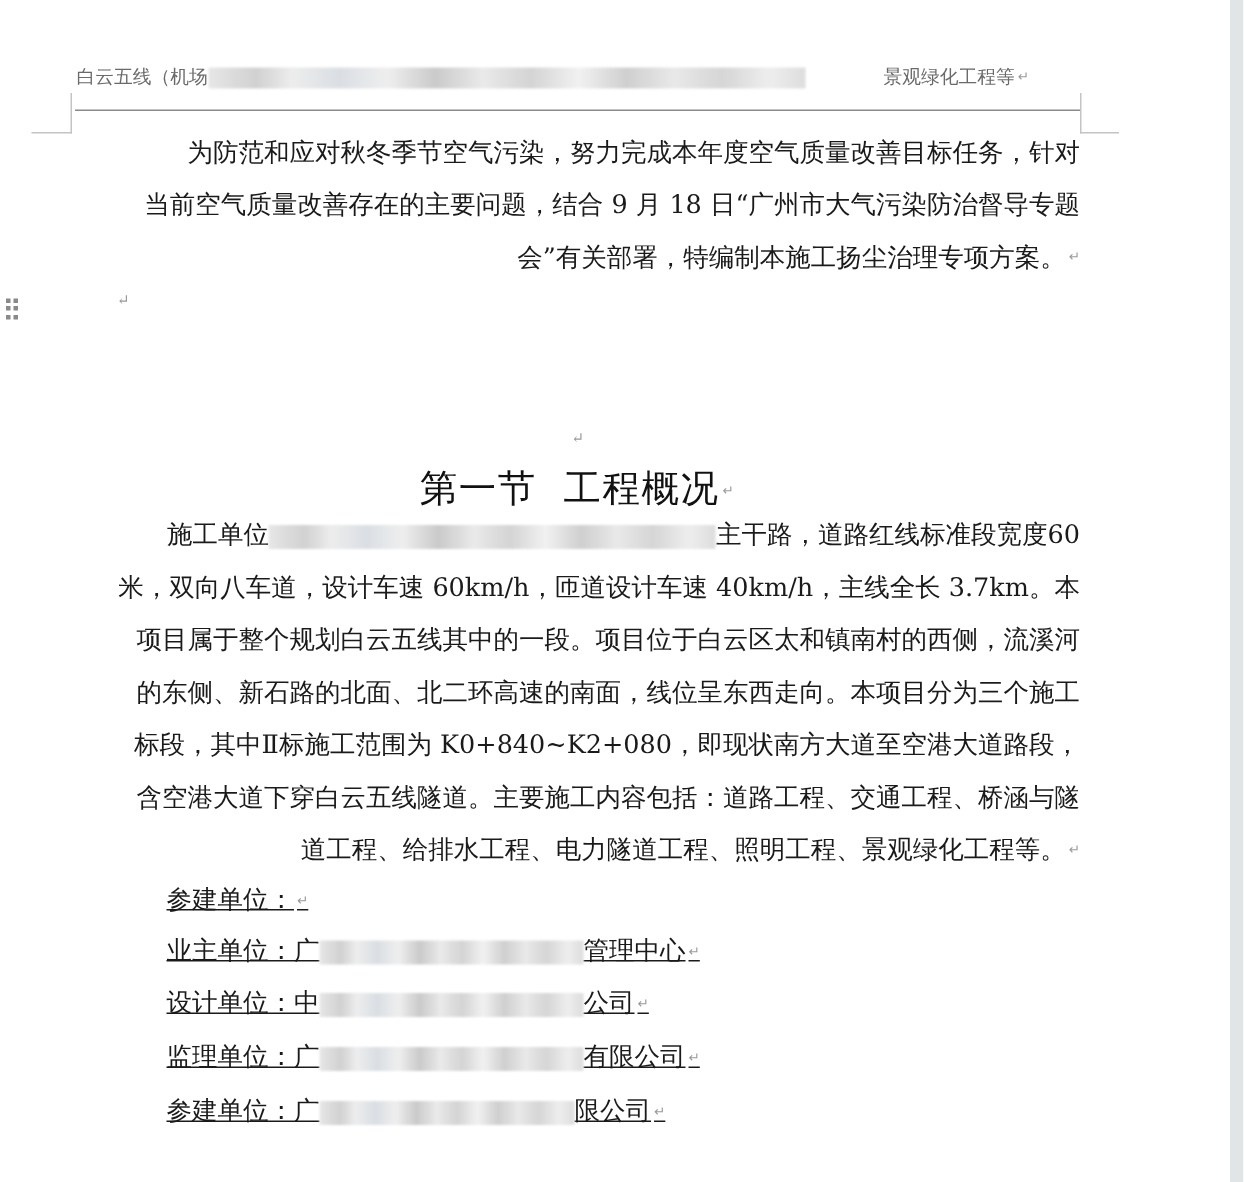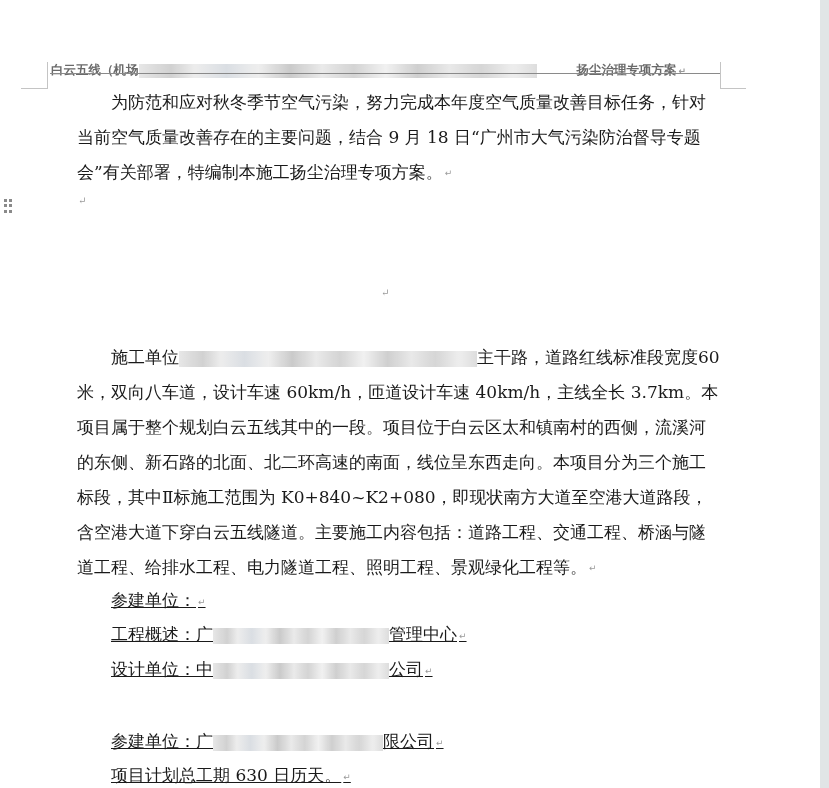--- a/index.html
+++ b/index.html
@@ -38,26 +38,25 @@
     .crop-tr-h { left: 720px; top: 88px; width: 26px; height: 1px; }
 
     .header-rule {
       position: absolute;
       left: 50px; top: 73px;
       width: 670px; height: 1px;
       background: #8a8a8a;
     }
     .header-left, .header-right {
       position: absolute;
-      top: 62px;
+      top: 43px;
       font-family: "DejaVu Sans", "Liberation Sans", sans-serif;
       font-size: 12.5px;
       color: #6a6a6a;
       white-space: nowrap;
-      font-weight: bold;
     }
     .header-left { left: 51px; }
     .header-right { right: 114px; }
     .blur {
       display: inline-block;
       vertical-align: middle;
       height: 14px;
       background: linear-gradient(90deg,#e6e6e6 0%,#cfcfcf 8%,#ececec 14%,#d9dde2 22%,#eeeeee 30%,#c8c8c8 38%,#e9e9e9 46%,#d2d2d2 54%,#f1f1f1 62%,#cdcdcd 70%,#e8e8e8 78%,#d4d4d4 86%,#ededed 94%,#dcdcdc 100%);
       filter: blur(0.6px);
       opacity: 0.95;
@@ -69,20 +68,21 @@
       margin-left: 2px;
       vertical-align: middle;
     }
     .body-text {
       position: absolute;
       left: 77px;
       width: 643px;
       font-size: 17px;
       line-height: 35px;
       color: #1a1a1a;
+      text-align: right;
     }
     .p-intro { top: 85px; text-indent: 34px; }
     .empty-line {
       position: absolute;
       left: 78px; top: 195px;
       font-size: 10px;
       color: #9a9a9a;
     }
     .drag-handle {
       position: absolute;
@@ -146,62 +146,65 @@
 
   <div class="crop crop-tl-v"></div>
   <div class="crop crop-tl-h"></div>
   <div class="crop crop-tr-v"></div>
   <div class="crop crop-tr-h"></div>
 
   <div class="header-left">
     <span>白云五线（机场</span><span class="blur" style="width:398px"></span>
   </div>
   <div class="header-right">
-    <span>扬尘治理专项方案</span><span class="pm">↵</span>
+    <span>景观绿化工程等</span><span class="pm">↵</span>
   </div>
   <div class="header-rule"></div>
 
   <div class="body-text p-intro">
     <span>为防范和应对秋冬季节空气污染，努力完成本年度空气质量改善目标任务，针对当前空气质量改善存在的主要问题，结合 9 月 18 日“广州市大气污染防治督导专题会”有关部署，特编制本施工扬尘治理专项方案。</span><span class="pm">↵</span>
   </div>
 
   <div class="drag-handle">
     <span></span>
       <span></span>
       <span></span>
       <span></span>
       <span></span>
       <span></span>
   </div>
   <div class="empty-line">↵</div>
 
 
   <div class="empty-center">↵</div>
 
+  <div class="section-title">
+    <span style="white-space:pre">第一节  工程概况</span><span class="pm">↵</span>
+  </div>
 
   <div class="body-text p-overview">
     <span>施工单位</span><span class="blur" style="width:298px;height:16px"></span><span>主干路，道路红线标准段宽度60 米，双向八车道，设计车速 60km/h，匝道设计车速 40km/h，主线全长 3.7km。本项目属于整个规划白云五线其中的一段。项目位于白云区太和镇南村的西侧，流溪河的东侧、新石路的北面、北二环高速的南面，线位呈东西走向。本项目分为三个施工标段，其中Ⅱ标施工范围为 K0+840~K2+080，即现状南方大道至空港大道路段，含空港大道下穿白云五线隧道。主要施工内容包括：道路工程、交通工程、桥涵与隧道工程、给排水工程、电力隧道工程、照明工程、景观绿化工程等。</span><span class="pm">↵</span>
   </div>
 
   <div class="indent-line l1">
     <span>参建单位：</span><span class="pm">↵</span>
   </div>
 
   <div class="indent-line l2">
-    <span>工程概述：</span><span>广</span><span class="blur" style="width:176px;height:16px"></span><span>管理中心</span><span class="pm">↵</span>
+    <span>业主单位：</span><span>广</span><span class="blur" style="width:176px;height:16px"></span><span>管理中心</span><span class="pm">↵</span>
   </div>
 
   <div class="indent-line l3">
     <span>设计单位：</span><span>中</span><span class="blur" style="width:176px;height:16px"></span><span>公司</span><span class="pm">↵</span>
   </div>
 
+  <div class="indent-line l4">
+    <span>监理单位：</span><span>广</span><span class="blur" style="width:176px;height:16px"></span><span>有限公司</span><span class="pm">↵</span>
+  </div>
 
   <div class="indent-line l5">
     <span>参建单位：</span><span>广</span><span class="blur" style="width:170px;height:16px"></span><span>限公司</span><span class="pm">↵</span>
   </div>
 
-  <div class="indent-line l6">
-    <span>项目计划总工期 630 日历天。</span><span class="pm">↵</span>
-  </div>
 </div>
 
 <div class="scrollbar-gap"></div>
 <div class="scrollbar-track"></div>
 
 </body></html>

